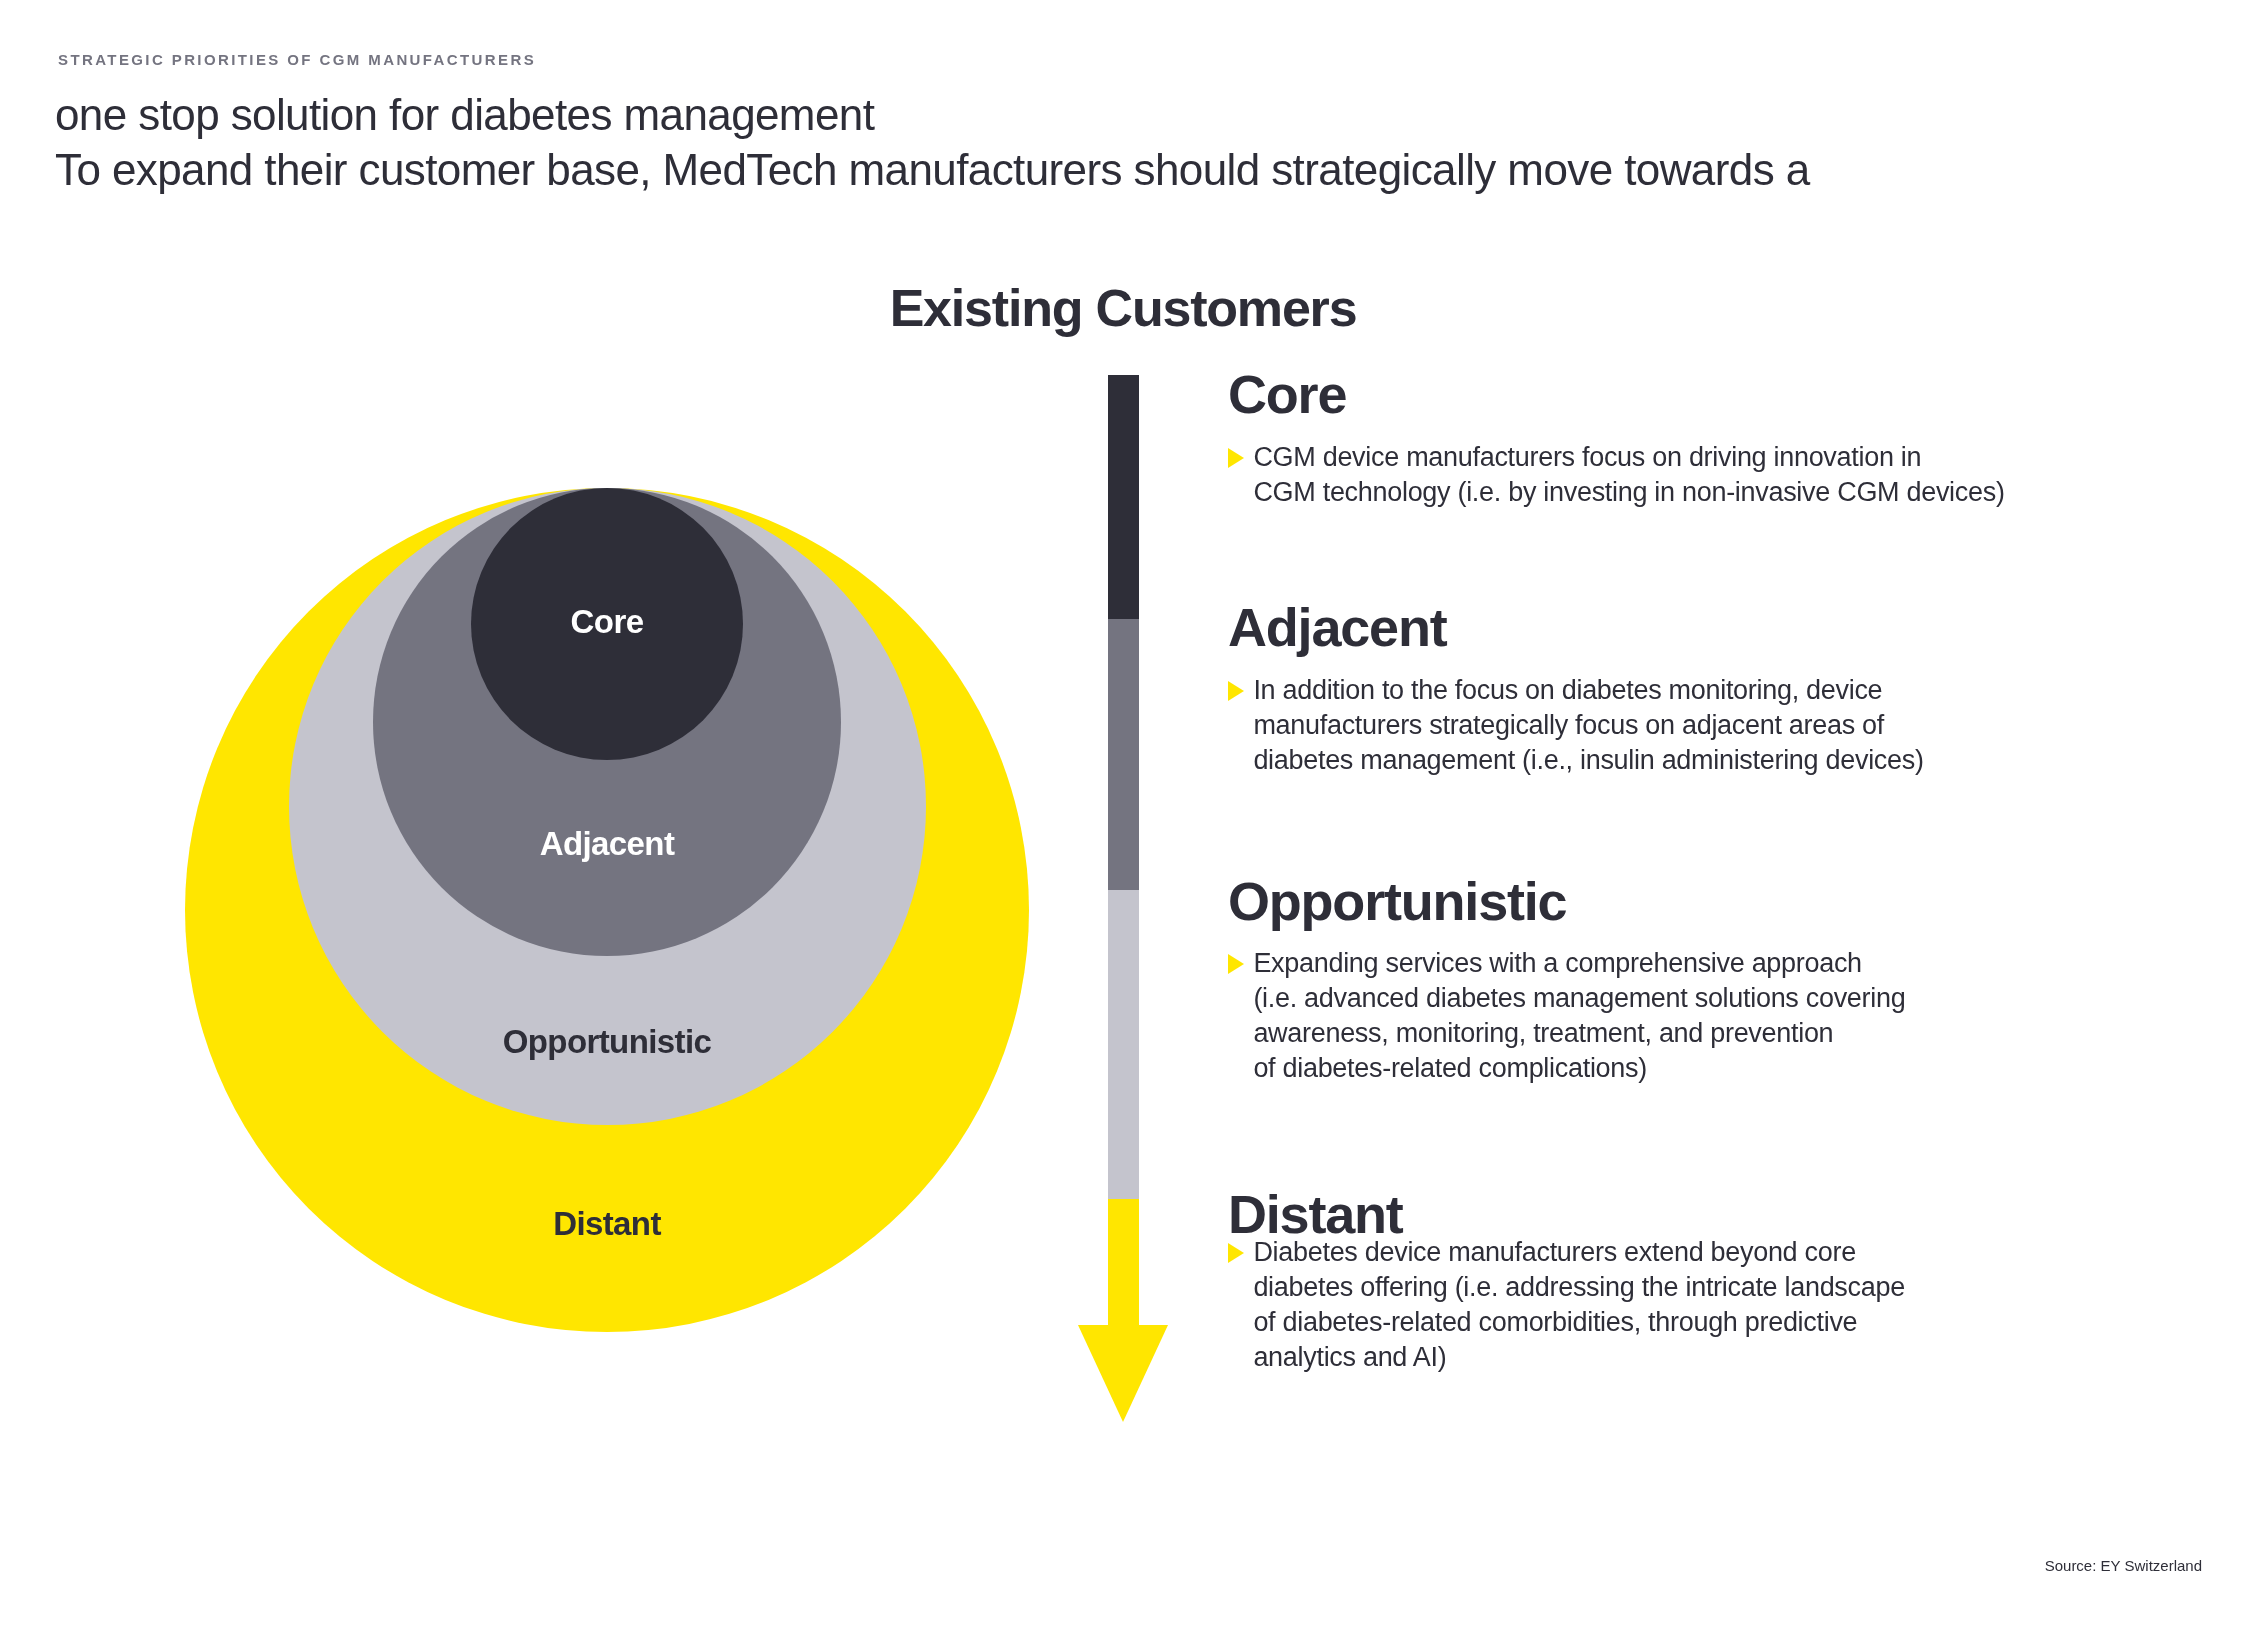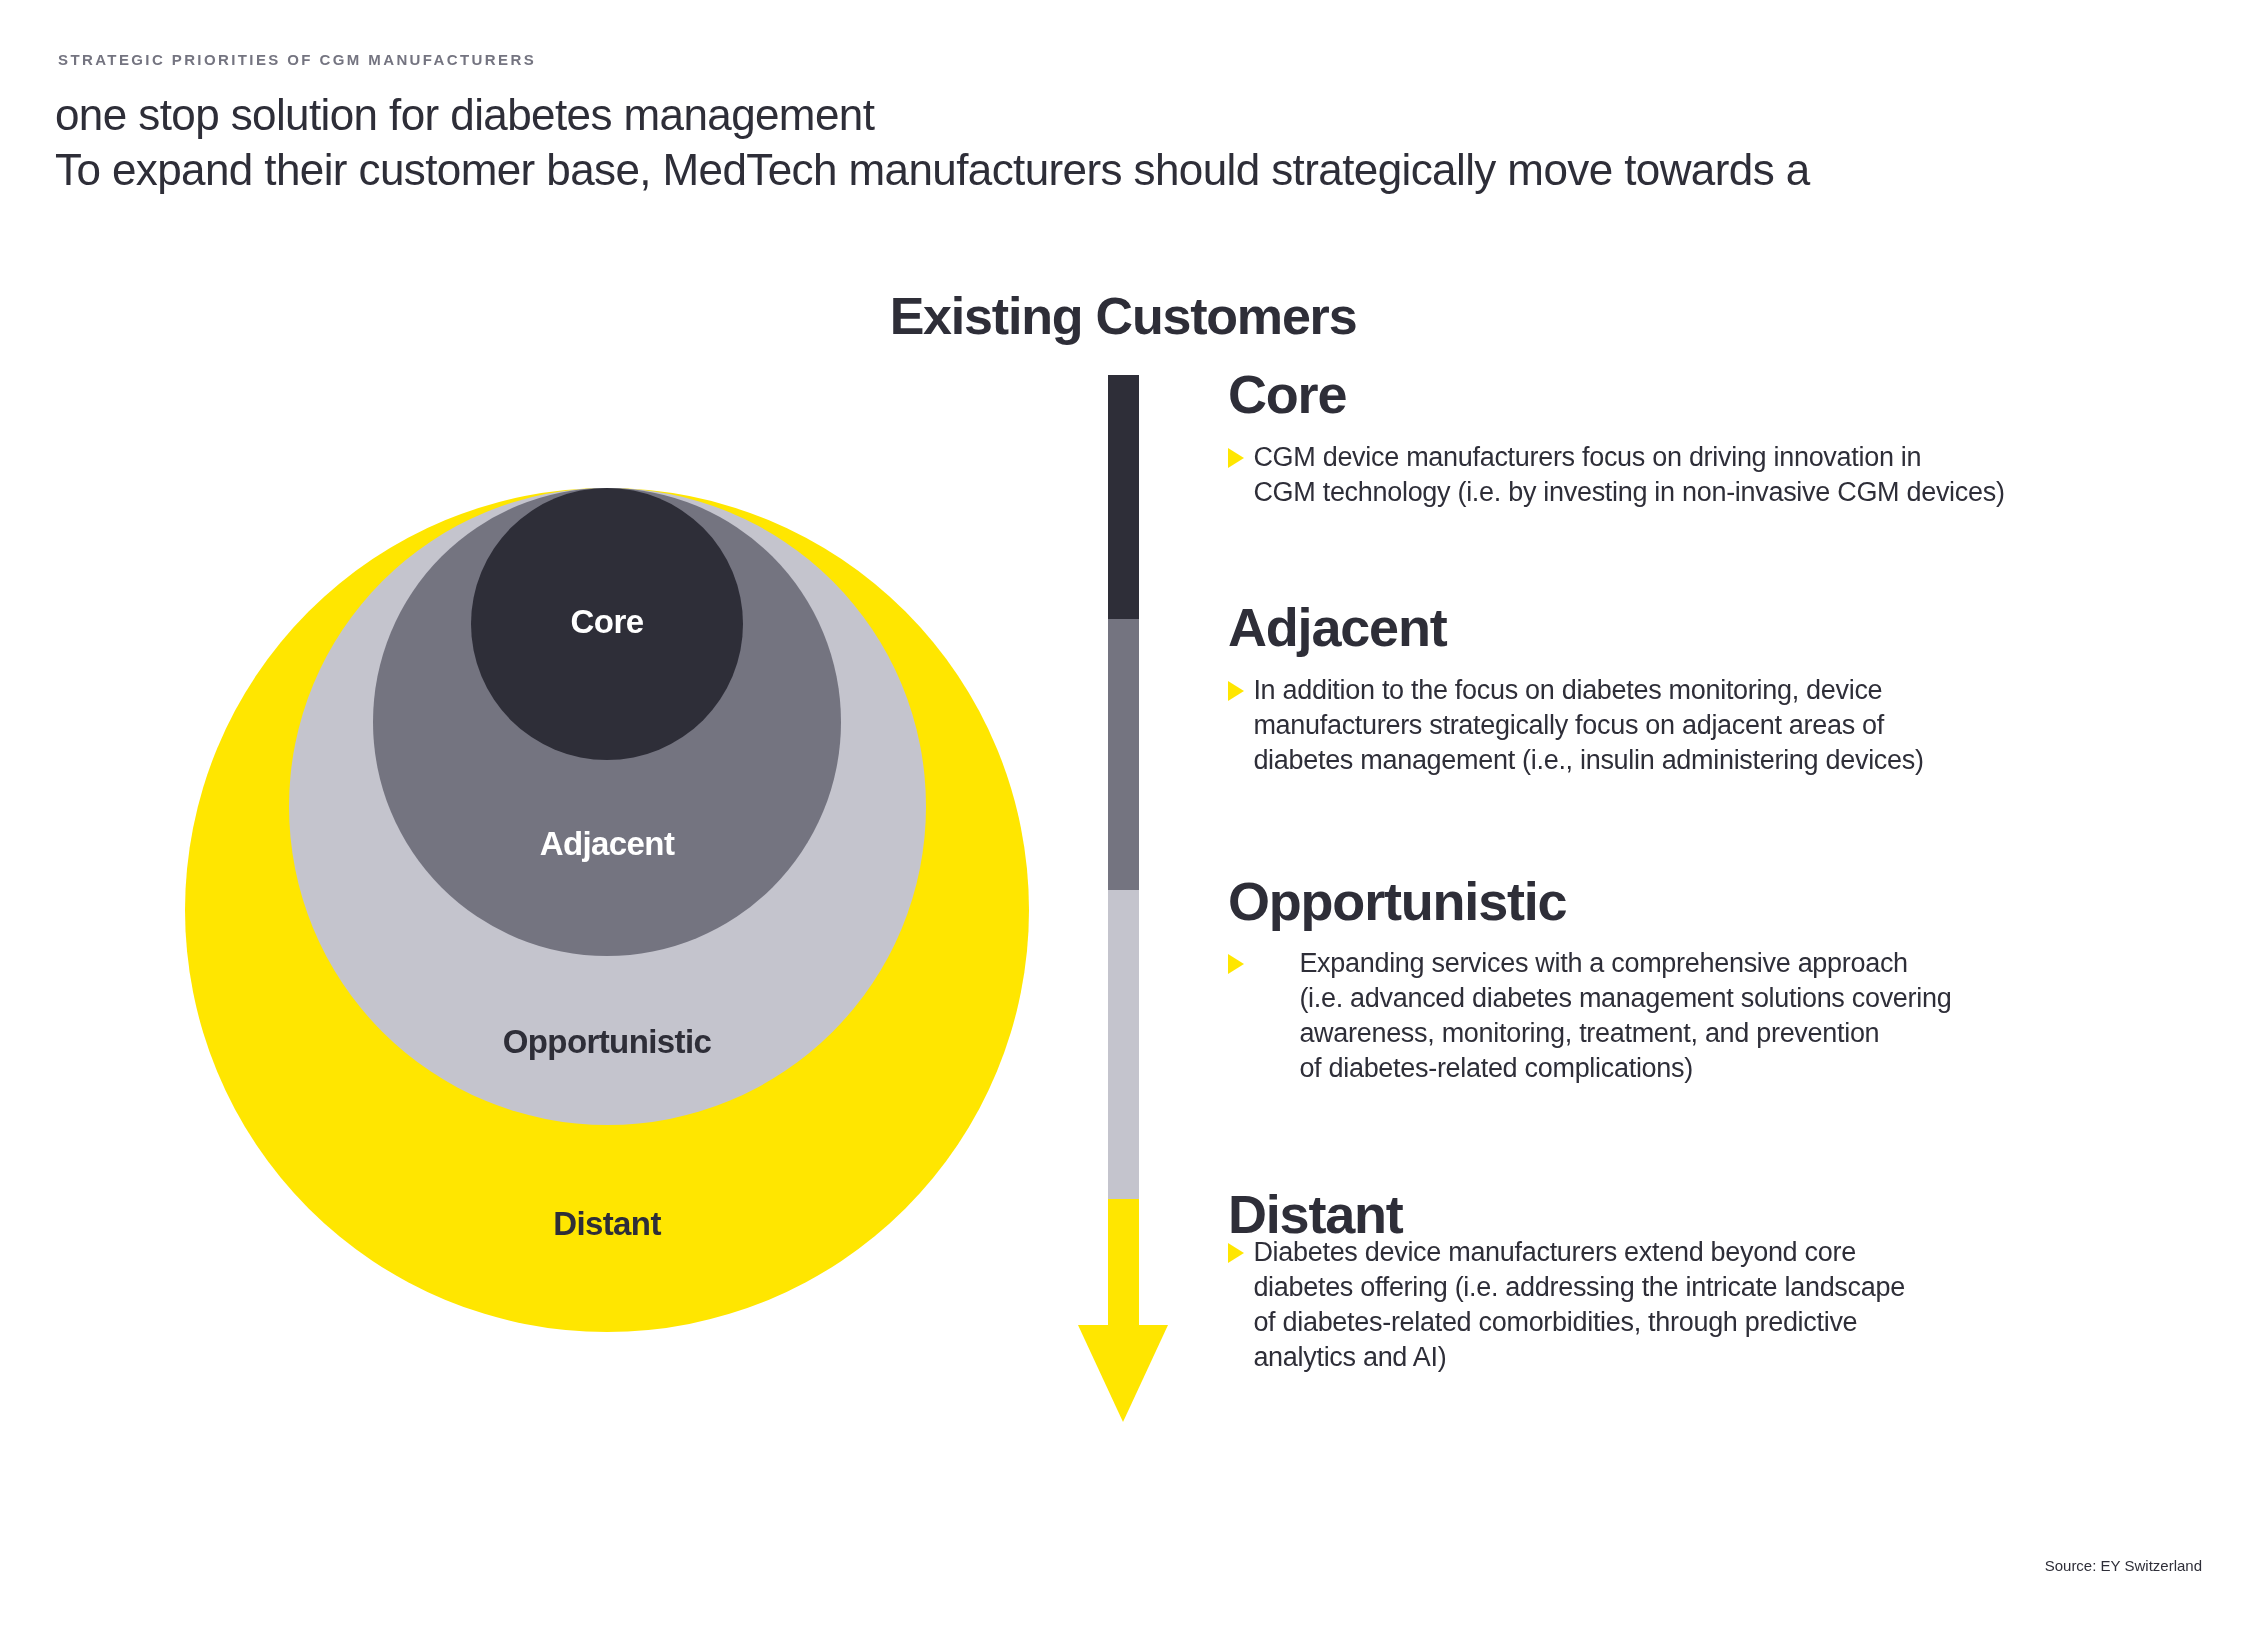--- a/index.html
+++ b/index.html
@@ -32,21 +32,21 @@
   .axis-label {
     position: absolute;
     left: 1123px;
     transform: translateX(-50%);
     font-size: 52px;
     font-weight: 700;
     letter-spacing: -1.2px;
     white-space: nowrap;
     color: #2E2E38;
   }
-  .axis-label.top { top: 286px; }
+  .axis-label.top { top: 278px; }
   .axis-label.bottom { top: 1442px; }
 
   
   .circle { position: absolute; border-radius: 50%; }
   .circle.distant        { left: 185px; top: 488px; width: 844px; height: 844px; background: #FFE600; }
   .circle.opportunistic  { left: 289px; top: 488px; width: 637px; height: 637px; background: #C4C4CD; }
   .circle.adjacent       { left: 373px; top: 488px; width: 468px;  height: 468px;  background: #747480; }
   .circle.core           { left: 471px; top: 488px; width: 272px;  height: 272px;  background: #2E2E38; }
   .ring-label {
     position: absolute;
@@ -90,21 +90,21 @@
     color: #2E2E38;
   }
   .t-core          { top: 366px; }
   .t-adjacent      { top: 599px; }
   .t-opportunistic { top: 873px; }
   .t-distant       { top: 1186px; }
 
   .bullet-row { position: absolute; left: 1228px; width: 919px; display: flex; align-items: flex-start; }
   .b-core          { top: 440px; }
   .b-adjacent      { top: 673px; }
-  .b-opportunistic { top: 946px; gap: 46px; }
+  .b-opportunistic { top: 946px; }
   .b-distant       { top: 1235px; }
   .bullet-tri {
     flex: 0 0 auto;
     width: 0; height: 0;
     margin-top: 7.7px;
     border-top: 10px solid transparent;
     border-bottom: 10px solid transparent;
     border-left: 16.5px solid #FFE600;
   }
   .bullet-text {

